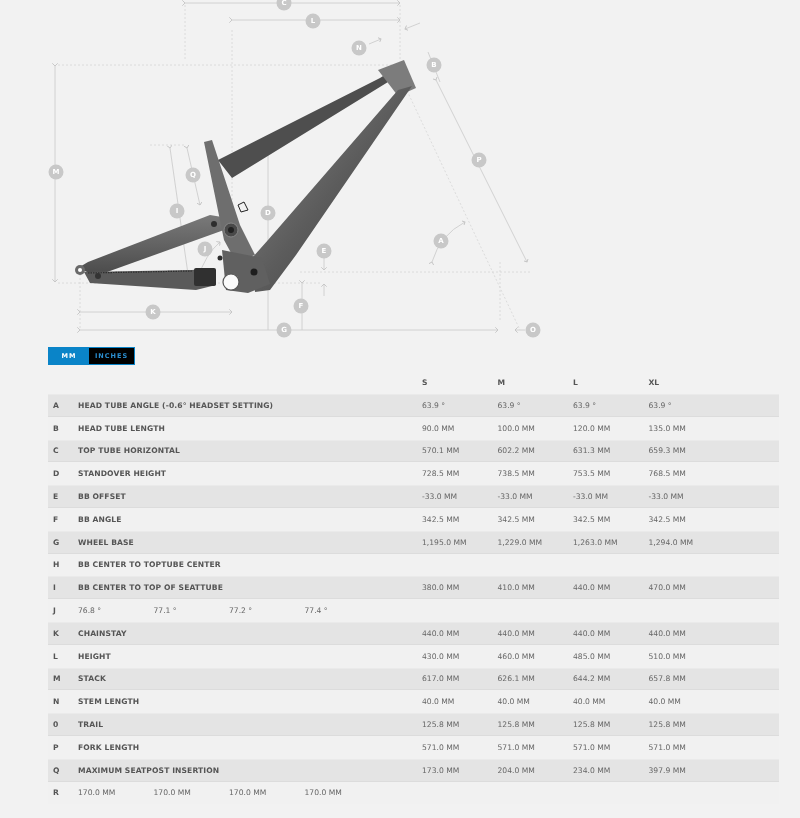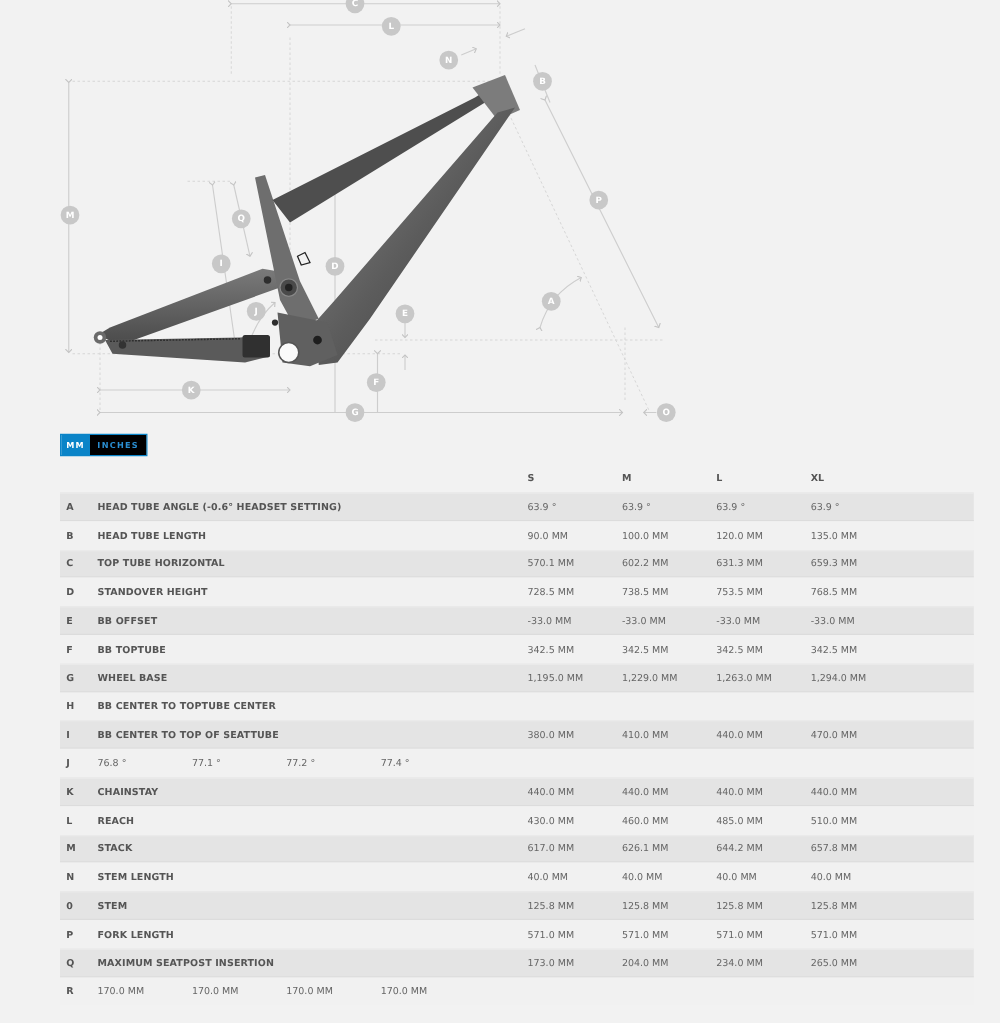--- a/index.html
+++ b/index.html
@@ -5,21 +5,21 @@
   * { box-sizing: border-box; margin: 0; padding: 0; }
   html, body { width: 800px; height: 818px; background: #f2f2f2; overflow: hidden; }
   body { position: relative; font-family: "DejaVu Sans", "Liberation Sans", sans-serif; color: #555; }
 
   .diagram { position: absolute; left: 0; top: 0; width: 800px; height: 342px; }
   .diagram svg { width: 800px; height: 342px; display: block; }
   .badge-text { font-family: "DejaVu Sans", sans-serif; font-size: 7px; fill: #fff; font-weight: bold; text-anchor: middle; dominant-baseline: central; }
 
   .unit-toggle { position: absolute; left: 48px; top: 347px; height: 18px; display: flex; border: 1px solid #0a84c8; background: #fff; }
   .unit-btn { font-size: 6.5px; font-weight: bold; letter-spacing: 1px; display: flex; align-items: center; justify-content: center; cursor: pointer; }
-  .unit-btn.active { background: #0a84c8; color: #fff; width: 23px; }
+  .unit-btn.active { background: #0a84c8; color: #fff; width: 40px; }
   .unit-btn.inactive { background: #000000; color: #2a8ed0; width: 45px; }
 
   .geo-table { position: absolute; left: 48px; top: 371px; width: 731px; }
   .row { display: flex; height: 22.8px; align-items: center; font-size: 7.6px; }
   .row.head { height: 23px; background: transparent; }
   .row.odd { background: #e4e4e4; border-top: 1px solid #eaeaea; border-bottom: 1px solid #dcdcdc; }
   .row.even { background: #f1f1f1; }
   .c-key { width: 30px; padding-left: 5px; font-weight: bold; color: #555; }
   .c-name { width: 344px; font-weight: bold; color: #555; letter-spacing: 0.1px; }
   .c-val { width: 75.5px; color: #666; white-space: nowrap; }
@@ -228,21 +228,21 @@
       <div class="row odd">
         <div class="c-key">E</div>
         <div class="c-name">BB OFFSET</div>
         <div class="c-val">-33.0 MM</div>
         <div class="c-val">-33.0 MM</div>
         <div class="c-val">-33.0 MM</div>
         <div class="c-val">-33.0 MM</div>
       </div>
       <div class="row even">
         <div class="c-key">F</div>
-        <div class="c-name">BB TOPTUBE</div>
+        <div class="c-name">BB ANGLE</div>
         <div class="c-val">342.5 MM</div>
         <div class="c-val">342.5 MM</div>
         <div class="c-val">342.5 MM</div>
         <div class="c-val">342.5 MM</div>
       </div>
       <div class="row odd">
         <div class="c-key">G</div>
         <div class="c-name">WHEEL BASE</div>
         <div class="c-val">1,195.0 MM</div>
         <div class="c-val">1,229.0 MM</div>
@@ -275,21 +275,21 @@
       <div class="row odd">
         <div class="c-key">K</div>
         <div class="c-name">CHAINSTAY</div>
         <div class="c-val">440.0 MM</div>
         <div class="c-val">440.0 MM</div>
         <div class="c-val">440.0 MM</div>
         <div class="c-val">440.0 MM</div>
       </div>
       <div class="row even">
         <div class="c-key">L</div>
-        <div class="c-name">REACH</div>
+        <div class="c-name">HEIGHT</div>
         <div class="c-val">430.0 MM</div>
         <div class="c-val">460.0 MM</div>
         <div class="c-val">485.0 MM</div>
         <div class="c-val">510.0 MM</div>
       </div>
       <div class="row odd">
         <div class="c-key">M</div>
         <div class="c-name">STACK</div>
         <div class="c-val">617.0 MM</div>
         <div class="c-val">626.1 MM</div>
@@ -299,41 +299,41 @@
       <div class="row even">
         <div class="c-key">N</div>
         <div class="c-name">STEM LENGTH</div>
         <div class="c-val">40.0 MM</div>
         <div class="c-val">40.0 MM</div>
         <div class="c-val">40.0 MM</div>
         <div class="c-val">40.0 MM</div>
       </div>
       <div class="row odd">
         <div class="c-key">0</div>
-        <div class="c-name">STEM</div>
+        <div class="c-name">TRAIL</div>
         <div class="c-val">125.8 MM</div>
         <div class="c-val">125.8 MM</div>
         <div class="c-val">125.8 MM</div>
         <div class="c-val">125.8 MM</div>
       </div>
       <div class="row even">
         <div class="c-key">P</div>
         <div class="c-name">FORK LENGTH</div>
         <div class="c-val">571.0 MM</div>
         <div class="c-val">571.0 MM</div>
         <div class="c-val">571.0 MM</div>
         <div class="c-val">571.0 MM</div>
       </div>
       <div class="row odd">
         <div class="c-key">Q</div>
         <div class="c-name">MAXIMUM SEATPOST INSERTION</div>
         <div class="c-val">173.0 MM</div>
         <div class="c-val">204.0 MM</div>
         <div class="c-val">234.0 MM</div>
-        <div class="c-val">265.0 MM</div>
+        <div class="c-val">397.9 MM</div>
       </div>
       <div class="row even">
         <div class="c-key">R</div>
         <div class="c-val">170.0 MM</div>
         <div class="c-val">170.0 MM</div>
         <div class="c-val">170.0 MM</div>
         <div class="c-val">170.0 MM</div>
       </div>
     </div>
 </div>

